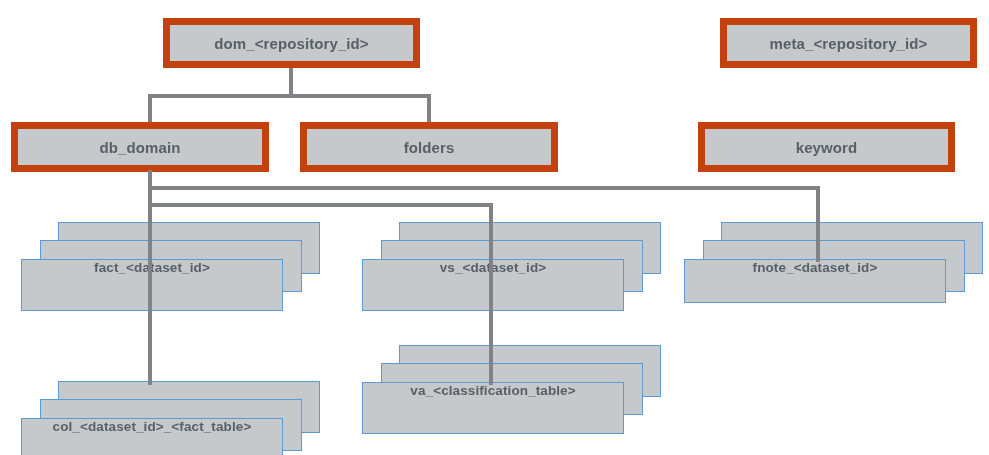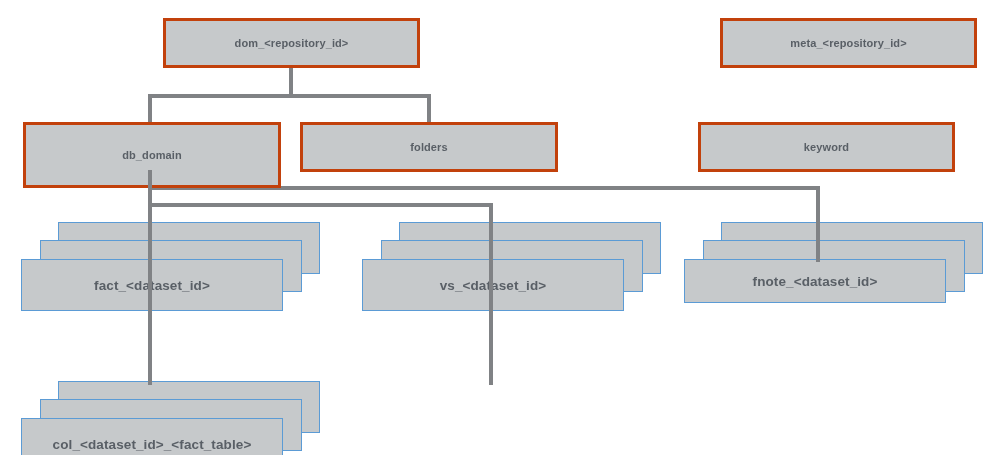--- a/index.html
+++ b/index.html
@@ -16,47 +16,46 @@
     height: 455px;
     background: #ffffff;
     overflow: hidden;
   }
 
   
   .node {
     position: absolute;
     box-sizing: border-box;
     background: #c6c9cb;
-    border: 3px solid #c2410c;
+    border: 7px solid #c2410c;
     display: flex;
     align-items: center;
     justify-content: center;
     color: #595f66;
-    font-size: 11px;
+    font-size: 15px;
     font-weight: bold;
     letter-spacing: 0.1px;
     white-space: nowrap;
   }
 
   
   .stack {
     position: absolute;
   }
   .stack .layer {
     position: absolute;
     box-sizing: border-box;
     background: #c6c9cb;
     border: 1px solid #5b9bd5;
   }
   .stack .layer.back  { left: 37px; top: 0px;  }
   .stack .layer.mid   { left: 19px; top: 18px; }
   .stack .layer.front {
     left: 0px;  top: 37px;
     display: flex;
-    align-items: center;
     justify-content: center;
     color: #595f66;
     font-size: 13.5px;
     font-weight: bold;
     letter-spacing: 0.1px;
     white-space: nowrap;
   }
 
   
   .conn {
@@ -89,21 +88,21 @@
   <div class="conn v conn-over" style="left:148px; top:262px; width:4px; height:123px; z-index:6;"></div>
 
   <div class="node" style="left:163px; top:18px; width:257px; height:50px; z-index:3;">
     <span>dom_&lt;repository_id&gt;</span>
   </div>
 
   <div class="node" style="left:720px; top:18px; width:257px; height:50px; z-index:3;">
     <span>meta_&lt;repository_id&gt;</span>
   </div>
 
-  <div class="node" style="left:23px; top:122px; width:258px; height:66px; z-index:3;">
+  <div class="node" style="left:11px; top:122px; width:258px; height:50px; z-index:3;">
     <span>db_domain</span>
   </div>
 
   <div class="node" style="left:300px; top:122px; width:258px; height:50px; z-index:3;">
     <span>folders</span>
   </div>
 
   <div class="node" style="left:698px; top:122px; width:257px; height:50px; z-index:3;">
     <span>keyword</span>
   </div>
@@ -133,14 +132,21 @@
   </div>
 
   <div class="stack" style="left:21px; top:338px; width:299px; height:89px; z-index:3;margin-top:43px;">
     <div class="layer back" style="width:262px; height:52px;"></div>
     <div class="layer mid" style="width:262px; height:52px;"></div>
     <div class="layer front" style="width:262px; height:52px;">
       <span>col_&lt;dataset_id&gt;_&lt;fact_table&gt;</span>
     </div>
   </div>
 
+  <div class="stack" style="left:362px; top:345px; width:299px; height:89px; z-index:3;">
+    <div class="layer back" style="width:262px; height:52px;"></div>
+    <div class="layer mid" style="width:262px; height:52px;"></div>
+    <div class="layer front" style="width:262px; height:52px;">
+      <span>va_&lt;classification_table&gt;</span>
+    </div>
+  </div>
 
 </div>
 
 </body></html>

